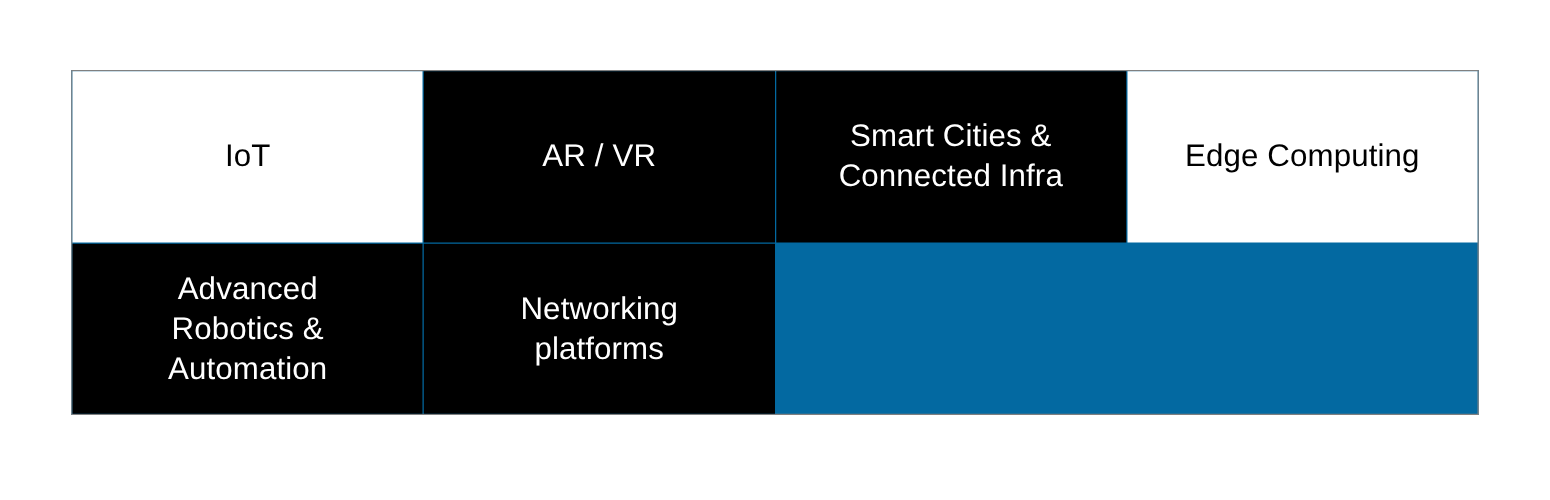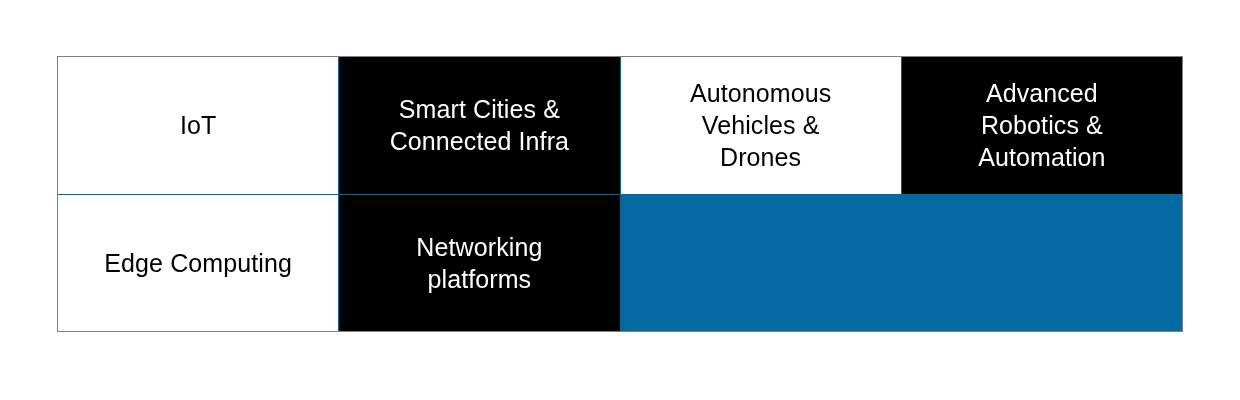--- a/index.html
+++ b/index.html
@@ -74,41 +74,39 @@
 <div id="canvas">
 
   <div id="tech-grid">
 
     <div class="grid-cell light">
       <span class="cell-label">IoT</span>
     </div>
 
 
 
+    <div class="grid-cell dark">
+      <span class="cell-label">AR / VR</span>
+    </div>
 
 
     <div class="grid-cell dark">
       <span class="cell-label">Smart Cities &amp;
 Connected Infra</span>
     </div>
 
+
     <div class="grid-cell light">
-      <span class="cell-label">Autonomous
-Vehicles &amp;
-Drones</span>
+      <span class="cell-label">Edge Computing</span>
     </div>
 
     <div class="grid-cell dark">
       <span class="cell-label">Advanced
 Robotics &amp;
 Automation</span>
-    </div>
-
-    <div class="grid-cell light">
-      <span class="cell-label">Edge Computing</span>
     </div>
 
     <div class="grid-cell dark">
       <span class="cell-label">Networking
 platforms</span>
     </div>
 
   </div>
 
 </div>

